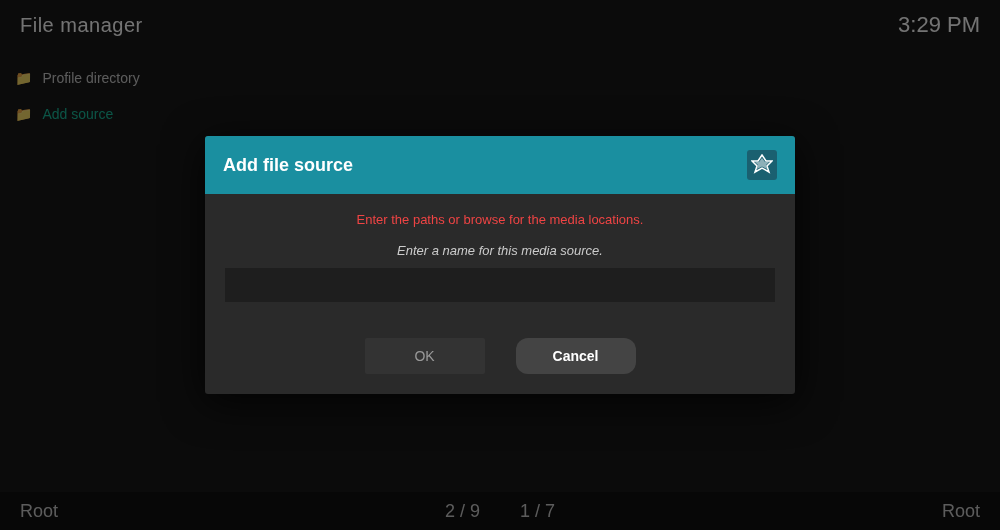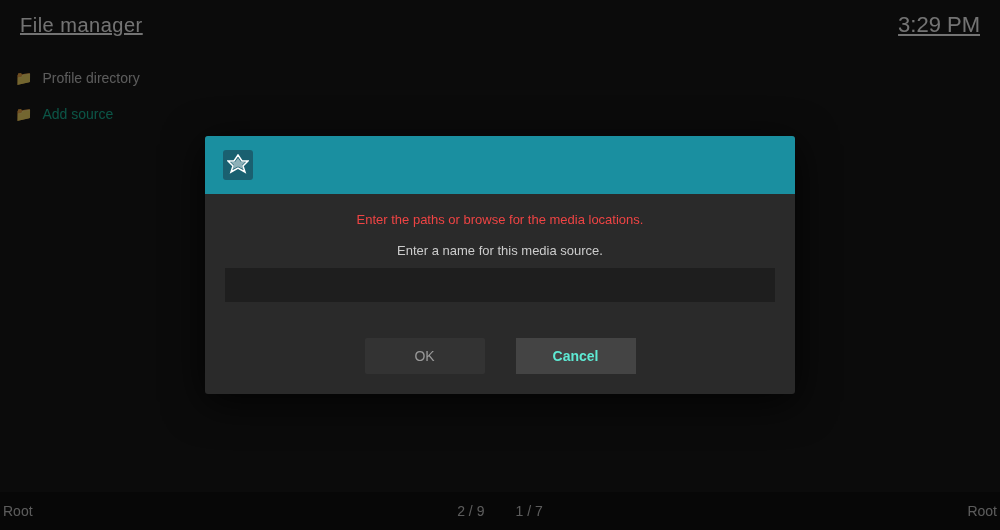--- a/index.html
+++ b/index.html
@@ -17,21 +17,20 @@
     
     .top-bar {
       display: flex;
       justify-content: space-between;
       align-items: center;
       padding: 12px 20px;
       position: absolute;
       top: 0;
       left: 0;
       right: 0;
-      text-decoration: underline;
     }
 
     .app-title {
       font-size: 20px;
       font-weight: 300;
       color: #fff;
       letter-spacing: 0.5px;
     }
 
     .clock {
@@ -72,22 +71,22 @@
     .bottom-bar {
       position: absolute;
       bottom: 0;
       left: 0;
       right: 0;
       height: 38px;
       background: #111;
       display: flex;
       align-items: center;
       justify-content: space-between;
-      padding: 0 3px;
-      font-size: 14px;
+      padding: 0 20px;
+      font-size: 18px;
       color: #ccc;
     }
 
     .bottom-bar .center {
       position: absolute;
       left: 50%;
       transform: translateX(-50%);
     }
 
     
@@ -204,20 +203,21 @@
 
     .name-section {
       margin-top: 16px;
     }
 
     .name-instruction {
       text-align: center;
       font-size: 13px;
       color: #ccc;
       margin-bottom: 10px;
+      font-style: italic;
     }
 
     .name-input {
       width: 100%;
       background: #1e1e1e;
       border: none;
       height: 34px;
       padding: 0 10px;
       color: #fff;
       font-size: 14px;
@@ -240,24 +240,24 @@
       border: none;
       border-radius: 2px;
       font-size: 14px;
       cursor: pointer;
     }
 
     .btn-cancel {
       width: 120px;
       padding: 10px 0;
       background: #444;
-      color: #5eead4;
-      text-align: center;
-      border: none;
-      border-radius: 0;
+      color: #ffffff;
+      text-align: center;
+      border: none;
+      border-radius: 12px;
       font-size: 14px;
       font-weight: bold;
       cursor: pointer;
     }
   </style>
 </head>
 <body>
 
 <div class="top-bar">
   <span class="app-title">File manager</span>
@@ -282,20 +282,21 @@
     &nbsp;&nbsp;&nbsp;&nbsp;&nbsp;&nbsp;
     <span>1 / 7</span>
   </span>
   <span>Root</span>
 </div>
 
 <div class="overlay">
   <div class="dialog">
 
     <div class="dialog-header">
+      <span class="dialog-title">Add file source</span>
       <div class="kodi-icon">
 
         <svg width="22" height="22" viewBox="0 0 22 22">
           <polygon points="11,1 15,7 21,7 16,12 18,18 11,14 4,18 6,12 1,7 7,7" fill="none" stroke="#fff" stroke-width="1.5"></polygon>
           <polygon points="11,4 14,8 18,8 15,11 16,15 11,12.5 6,15 7,11 4,8 8,8" fill="#fff" opacity="0.5"></polygon>
         </svg>
       </div>
     </div>
 
     <div class="dialog-body">

